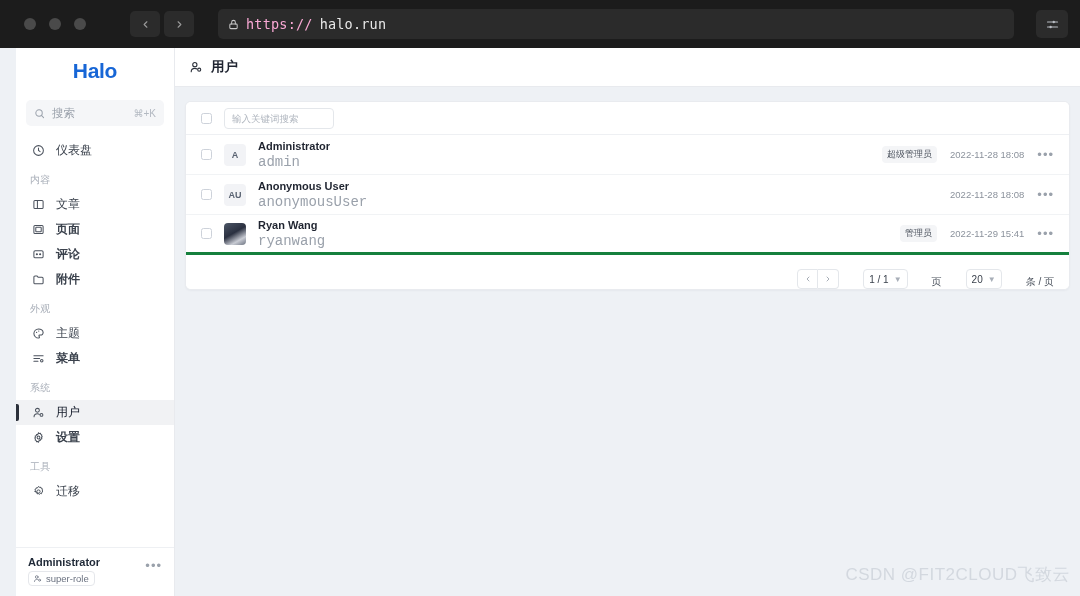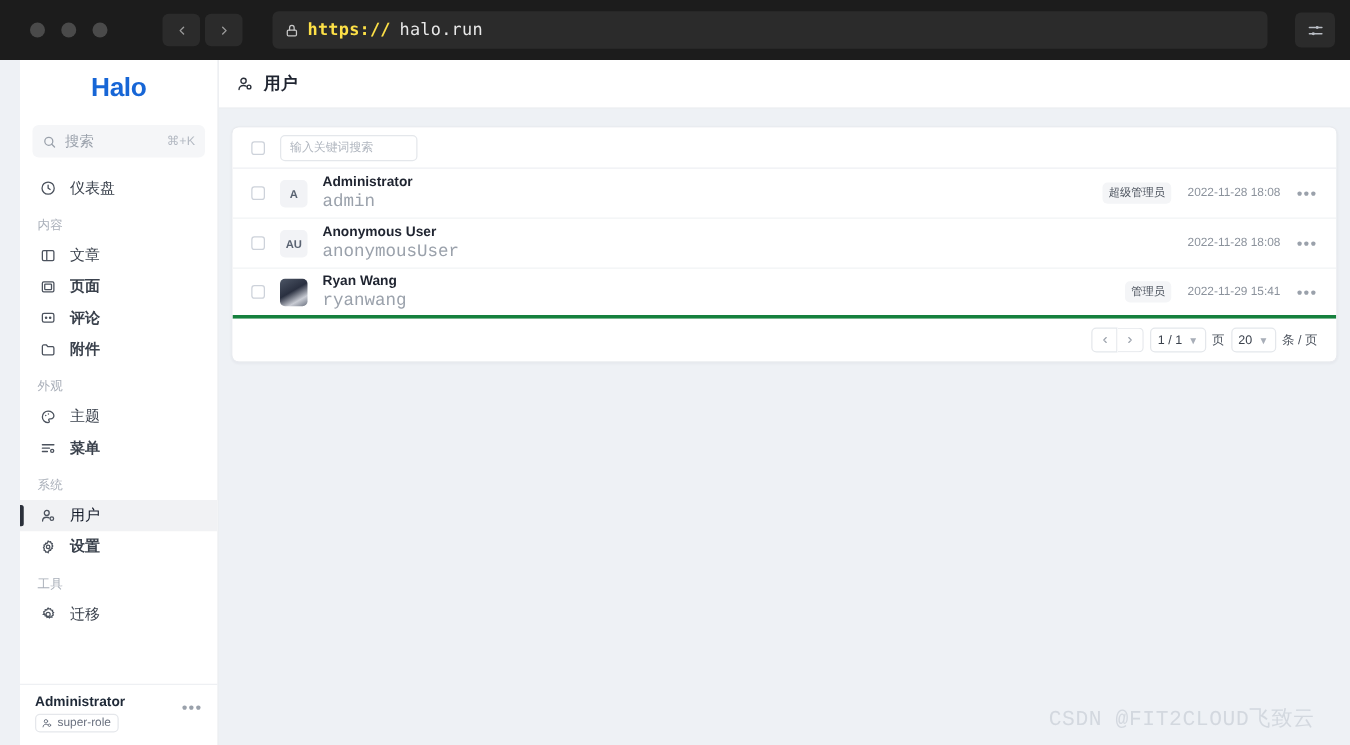--- a/index.html
+++ b/index.html
@@ -24,21 +24,21 @@
     justify-content: center; cursor: pointer;
   }
   .url-bar {
     flex: 1; height: 30px; background: #2b2b2b; border-radius: 5px;
     margin-left: 14px; margin-right: 12px; display: flex; align-items: center;
     padding: 0 10px; gap: 7px;
     font-family: "DejaVu Sans Mono", "Liberation Mono", monospace;
     font-size: 13.5px;
   }
   .lock-icon { color: #c8c8c8; display: flex; align-items: center; }
-  .url-scheme { color: #fde047; letter-spacing: .2px; font-weight: bold; }
+  .url-scheme { color: #f9a8d4; letter-spacing: .2px; }
   .url-host { color: #e8e8e8; letter-spacing: .2px; }
   .menu-btn {
     width: 32px; height: 28px; border-radius: 5px; background: #2b2b2b;
     display: flex; align-items: center; justify-content: center; cursor: pointer;
   }
 
   
   .app { display: flex; height: 548px; background: #eef1f5; }
 
   
@@ -149,43 +149,43 @@
   .u-handle { font-size: 14px; color: #9aa1ab; font-family: Liberation Mono, monospace; }
   .row-right { margin-left: auto; display: flex; align-items: center; gap: 13px; }
   .badge {
     font-size: 9px; color: #4b525d; background: #f4f5f7; border-radius: 4px;
     padding: 2px 5px; white-space: nowrap;
   }
   .ts { font-size: 9.5px; color: #8b929c; white-space: nowrap; }
   .dots { color: #9aa1ab; font-size: 13px; letter-spacing: 1px; line-height: 1; cursor: pointer; }
 
   .pagination {
-    height: 34px; display: flex; align-items: center; justify-content: flex-end;
-    gap: 5px; padding: 0 15px; background: #fff;
+    height: 34px; display: flex; align-items: flex-end; justify-content: flex-end;
+    gap: 24px; padding: 0 15px; background: #fff;
   }
   .pg-group { display: flex; }
   .pg-btn {
     width: 21px; height: 20px; border: 1px solid #e4e7eb; background: #fff;
     color: #9aa1ab; font-size: 10px; display: flex; align-items: center;
     justify-content: center; cursor: pointer;
   }
   .pg-btn:first-child { border-radius: 4px 0 0 4px; }
   .pg-btn:last-child { border-radius: 0 4px 4px 0; border-left: none; }
   .pg-select {
     display: inline-flex; align-items: center; gap: 5px; height: 20px;
     border: 1px solid #e4e7eb; border-radius: 4px; padding: 0 5px;
     font-size: 10px; color: #3b424d; background: #fff; cursor: pointer;
   }
   .pg-select .chev { color: #a8aeb8; font-size: 8px; }
   .pg-label { font-size: 10px; color: #4b525d; }
 
   .watermark {
-    position: absolute; right: 28px; bottom: 10px; font-size: 17px;
+    position: absolute; right: 10px; bottom: 10px; font-size: 17px;
     color: #d3d8df; letter-spacing: .5px; pointer-events: none;
-    font-family: Liberation Mono, monospace;
+    font-family: Liberation Sans, sans-serif;
   }
   .app-wrap { position: relative; padding-left: 16px; }
 </style>
 </head>
 <body>
 
 <div class="browser-bar">
   <div class="traffic">
     <span class="dot"></span>
     <span class="dot"></span>

